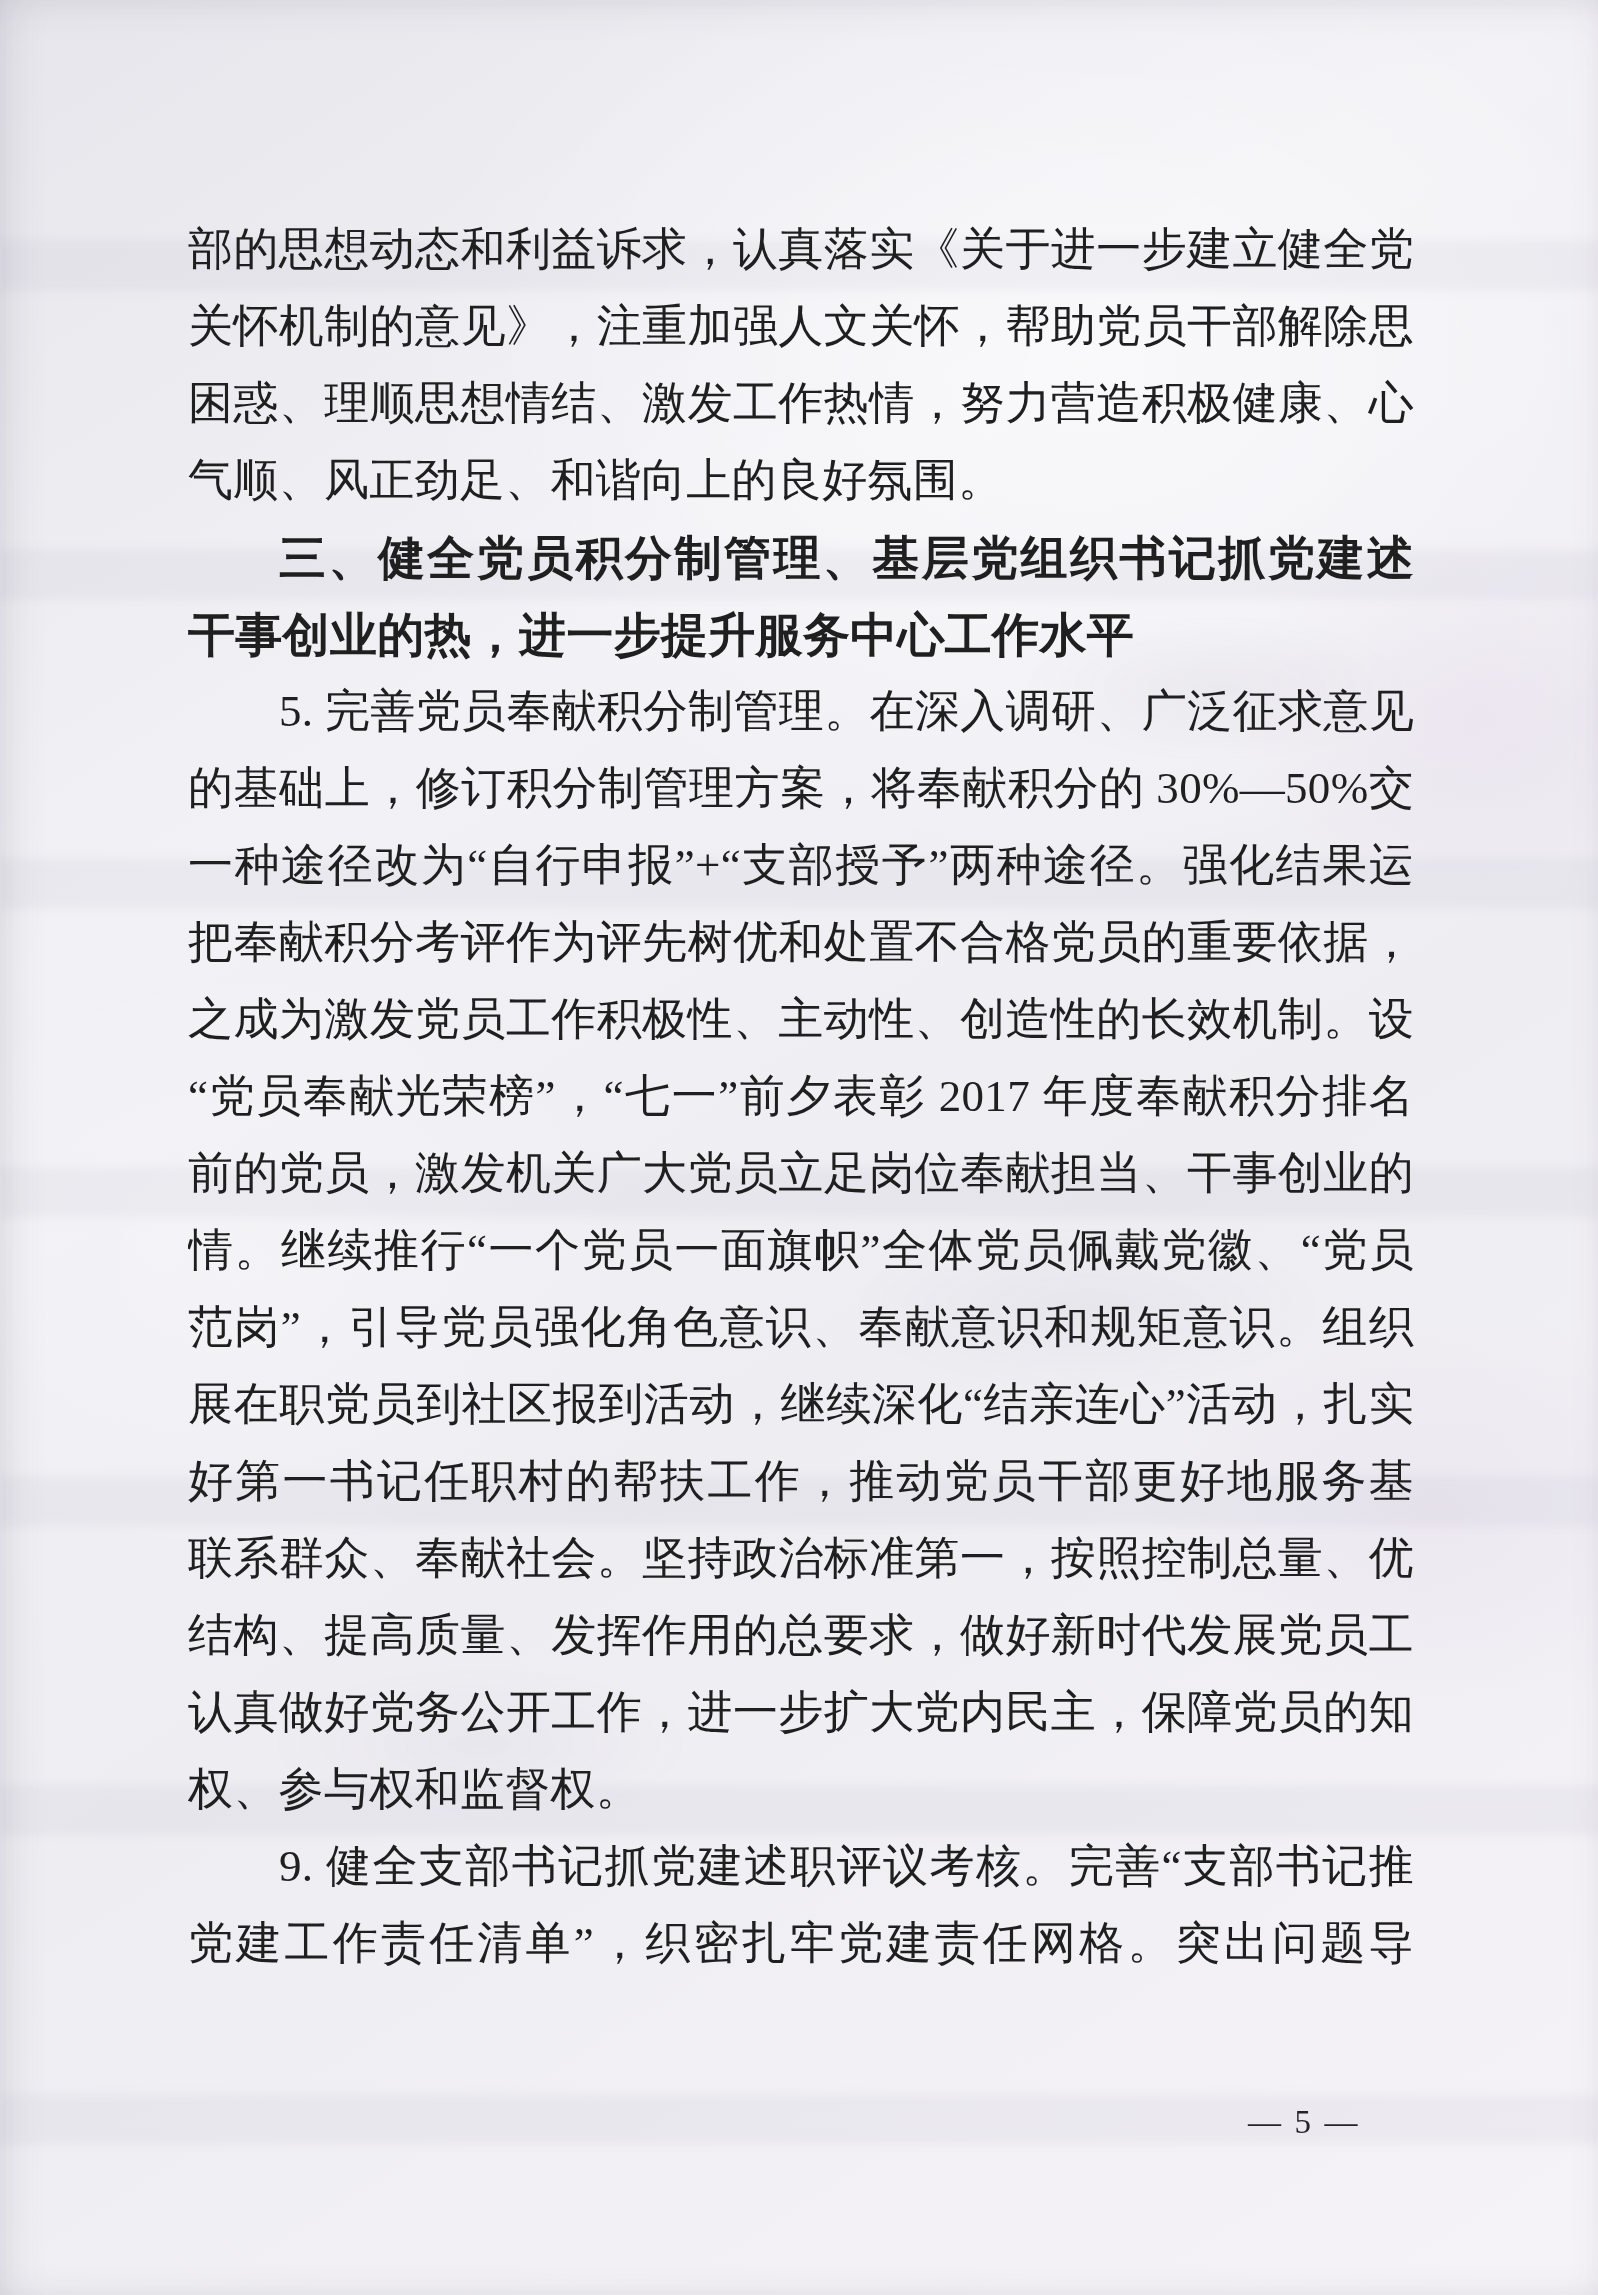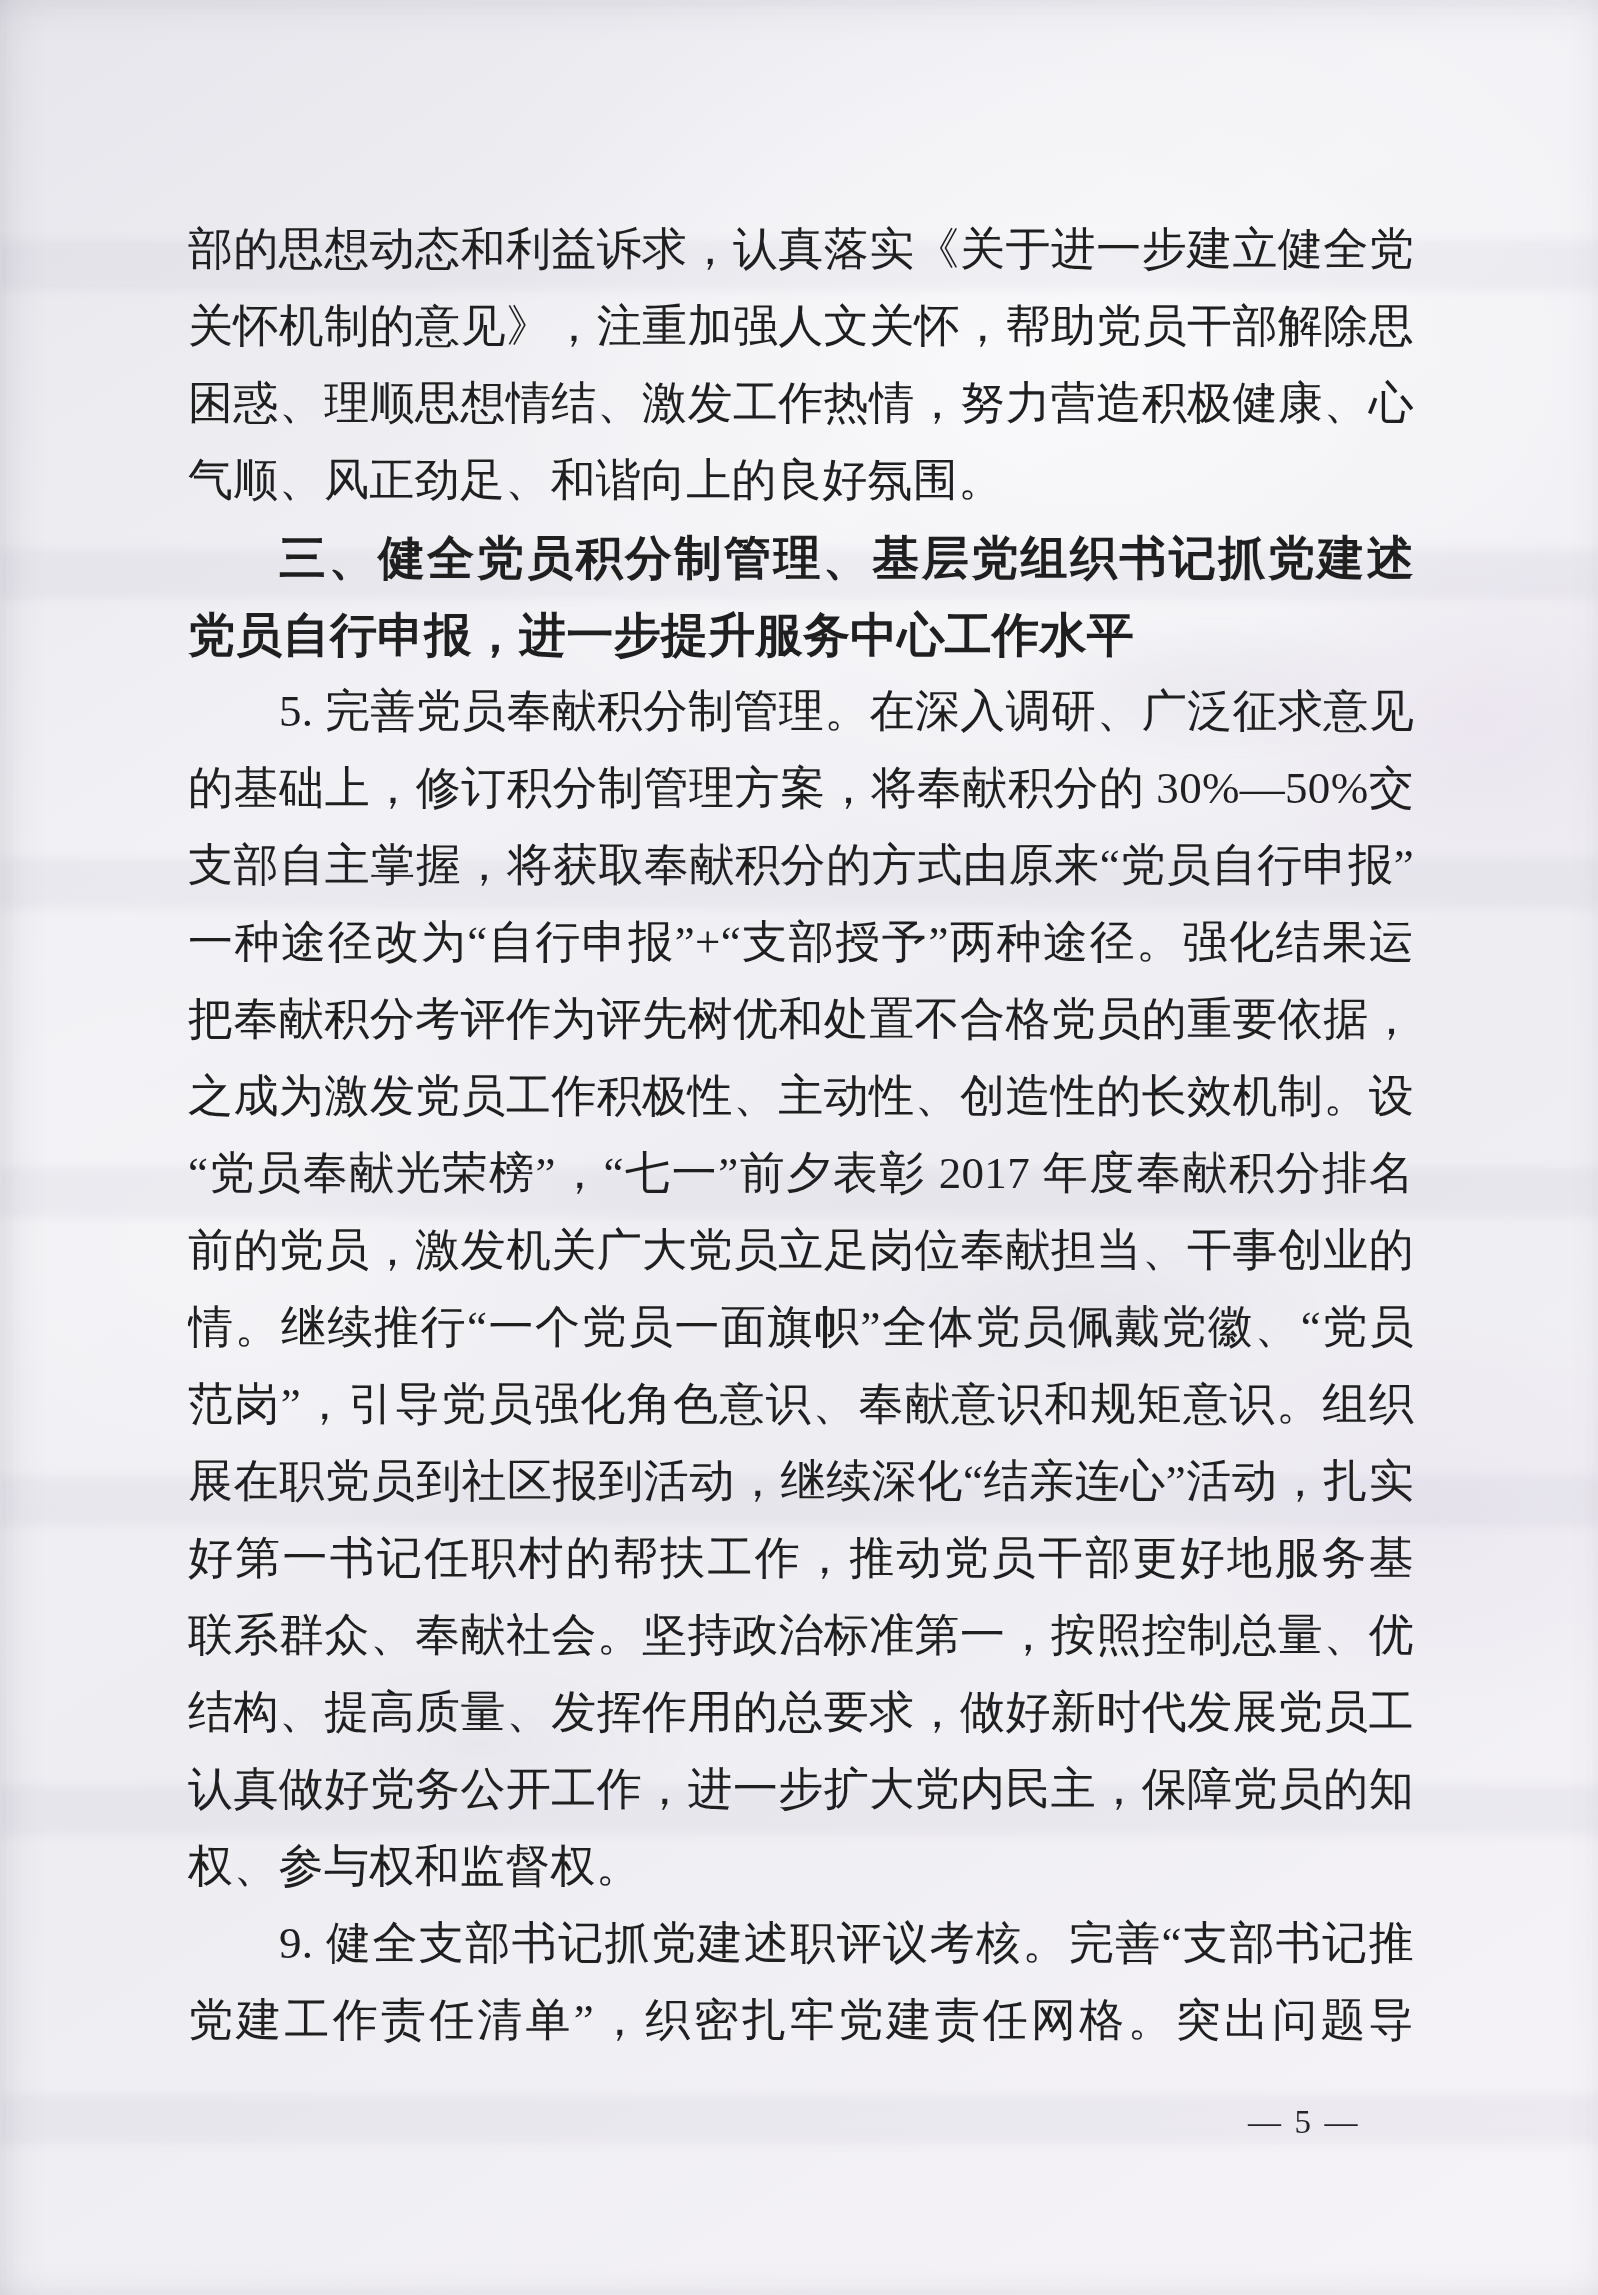--- a/index.html
+++ b/index.html
@@ -90,24 +90,23 @@
 <body>
 
 <div class="page">
   <div class="ghost-layer"></div>
   <div class="text-block">
       <div class="line">部的思想动态和利益诉求，认真落实《关于进一步建立健全党内</div>
       <div class="line">关怀机制的意见》，注重加强人文关怀，帮助党员干部解除思想</div>
       <div class="line">困惑、理顺思想情结、激发工作热情，努力营造积极健康、心齐</div>
       <div class="line end">气顺、风正劲足、和谐向上的良好氛围。</div>
       <div class="line heading indent">三、健全党员积分制管理、基层党组织书记抓党建述职评议</div>
-      <div class="line heading end">党员自行申报，进一步提升服务中心工作水平</div>
+      <div class="line heading end">干事创业的热，进一步提升服务中心工作水平</div>
       <div class="line indent">5. 完善党员奉献积分制管理。在深入调研、广泛征求意见</div>
       <div class="line">的基础上，修订积分制管理方案，将奉献积分的 30%—50%交由</div>
-      <div class="line">支部自主掌握，将获取奉献积分的方式由原来“党员自行申报”</div>
       <div class="line">一种途径改为“自行申报”+“支部授予”两种途径。强化结果运用，</div>
       <div class="line">把奉献积分考评作为评先树优和处置不合格党员的重要依据，使</div>
       <div class="line">之成为激发党员工作积极性、主动性、创造性的长效机制。设立</div>
       <div class="line">“党员奉献光荣榜”，“七一”前夕表彰 2017 年度奉献积分排名靠</div>
       <div class="line">前的党员，激发机关广大党员立足岗位奉献担当、干事创业的热</div>
       <div class="line">情。继续推行“一个党员一面旗帜”全体党员佩戴党徽、“党员示</div>
       <div class="line">范岗”，引导党员强化角色意识、奉献意识和规矩意识。组织开</div>
       <div class="line">展在职党员到社区报到活动，继续深化“结亲连心”活动，扎实做</div>
       <div class="line">好第一书记任职村的帮扶工作，推动党员干部更好地服务基层、</div>
       <div class="line">联系群众、奉献社会。坚持政治标准第一，按照控制总量、优化</div>

